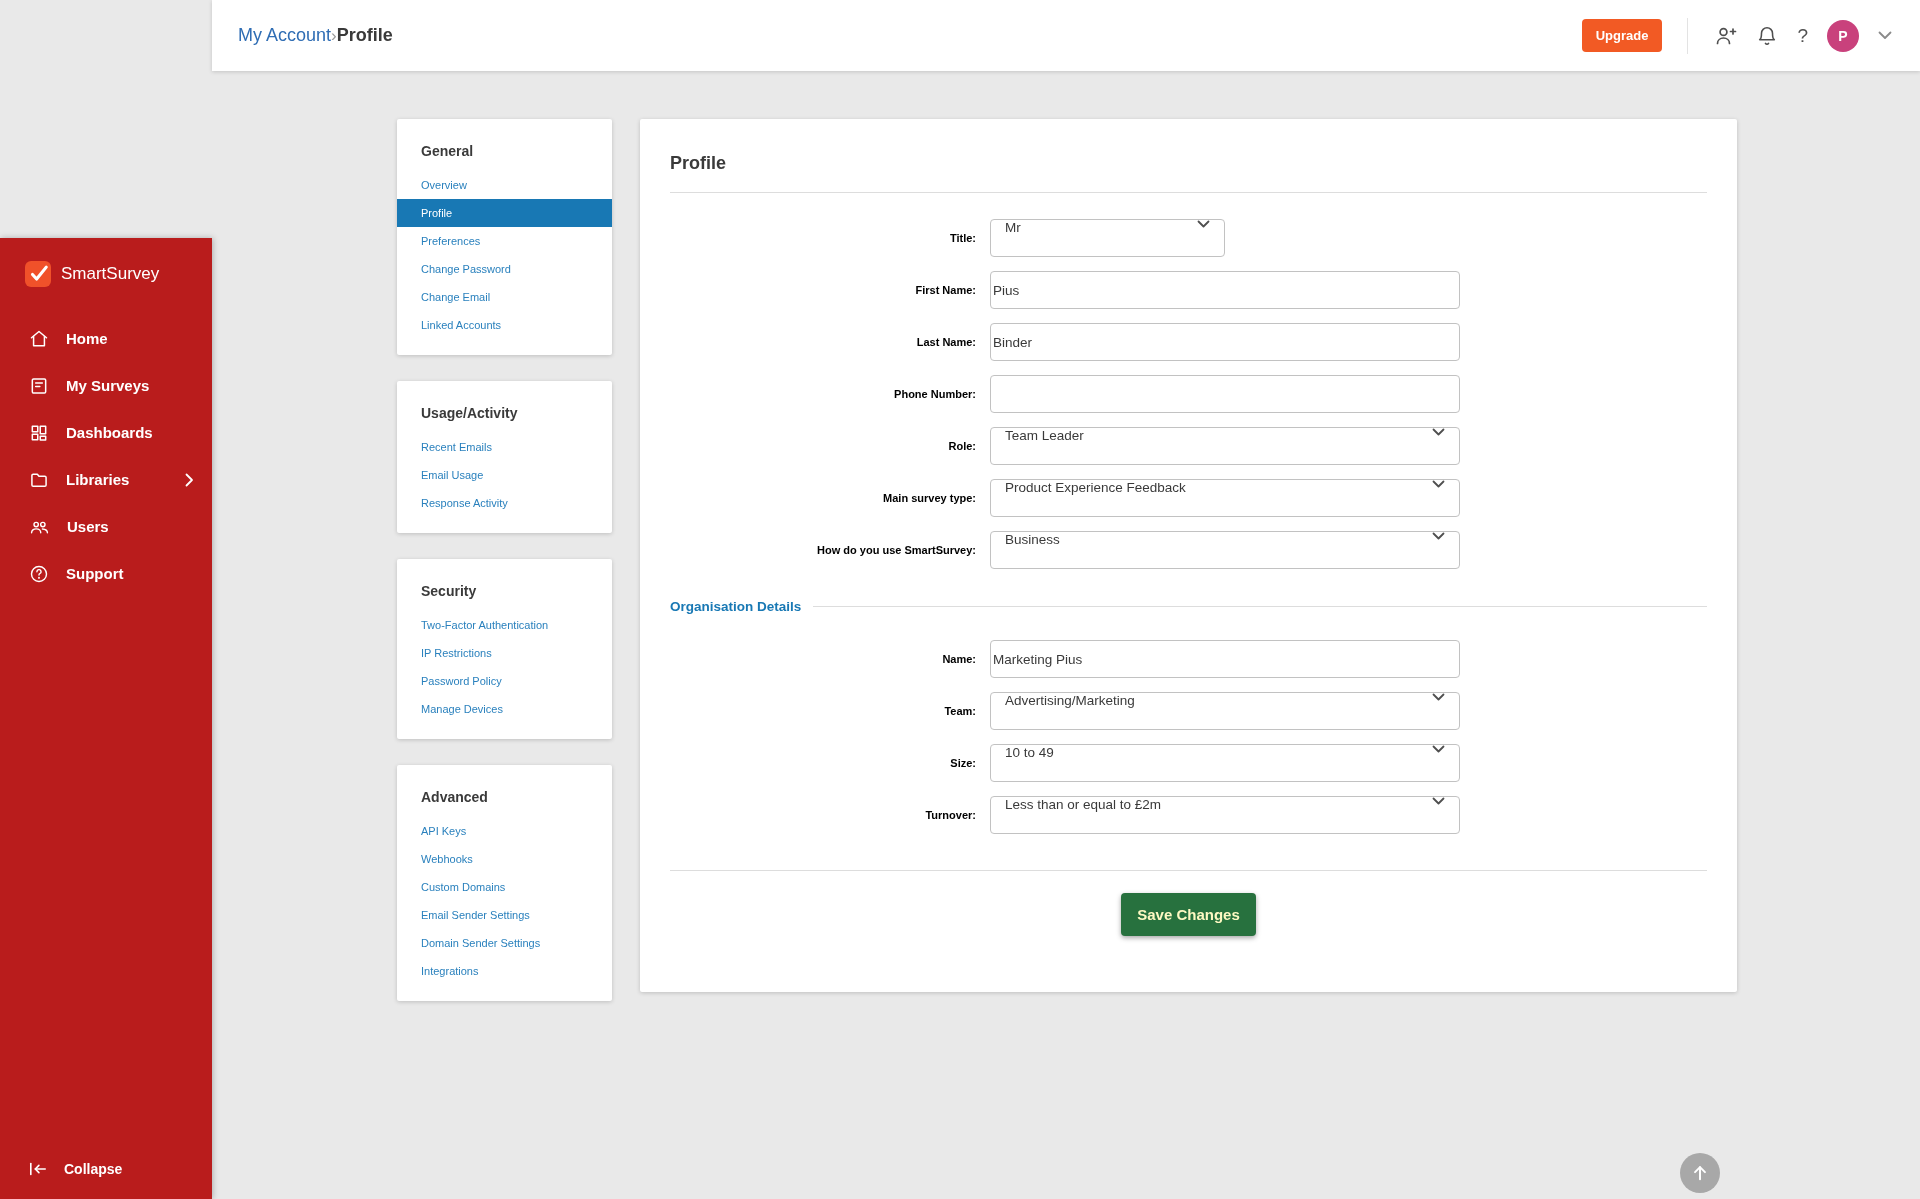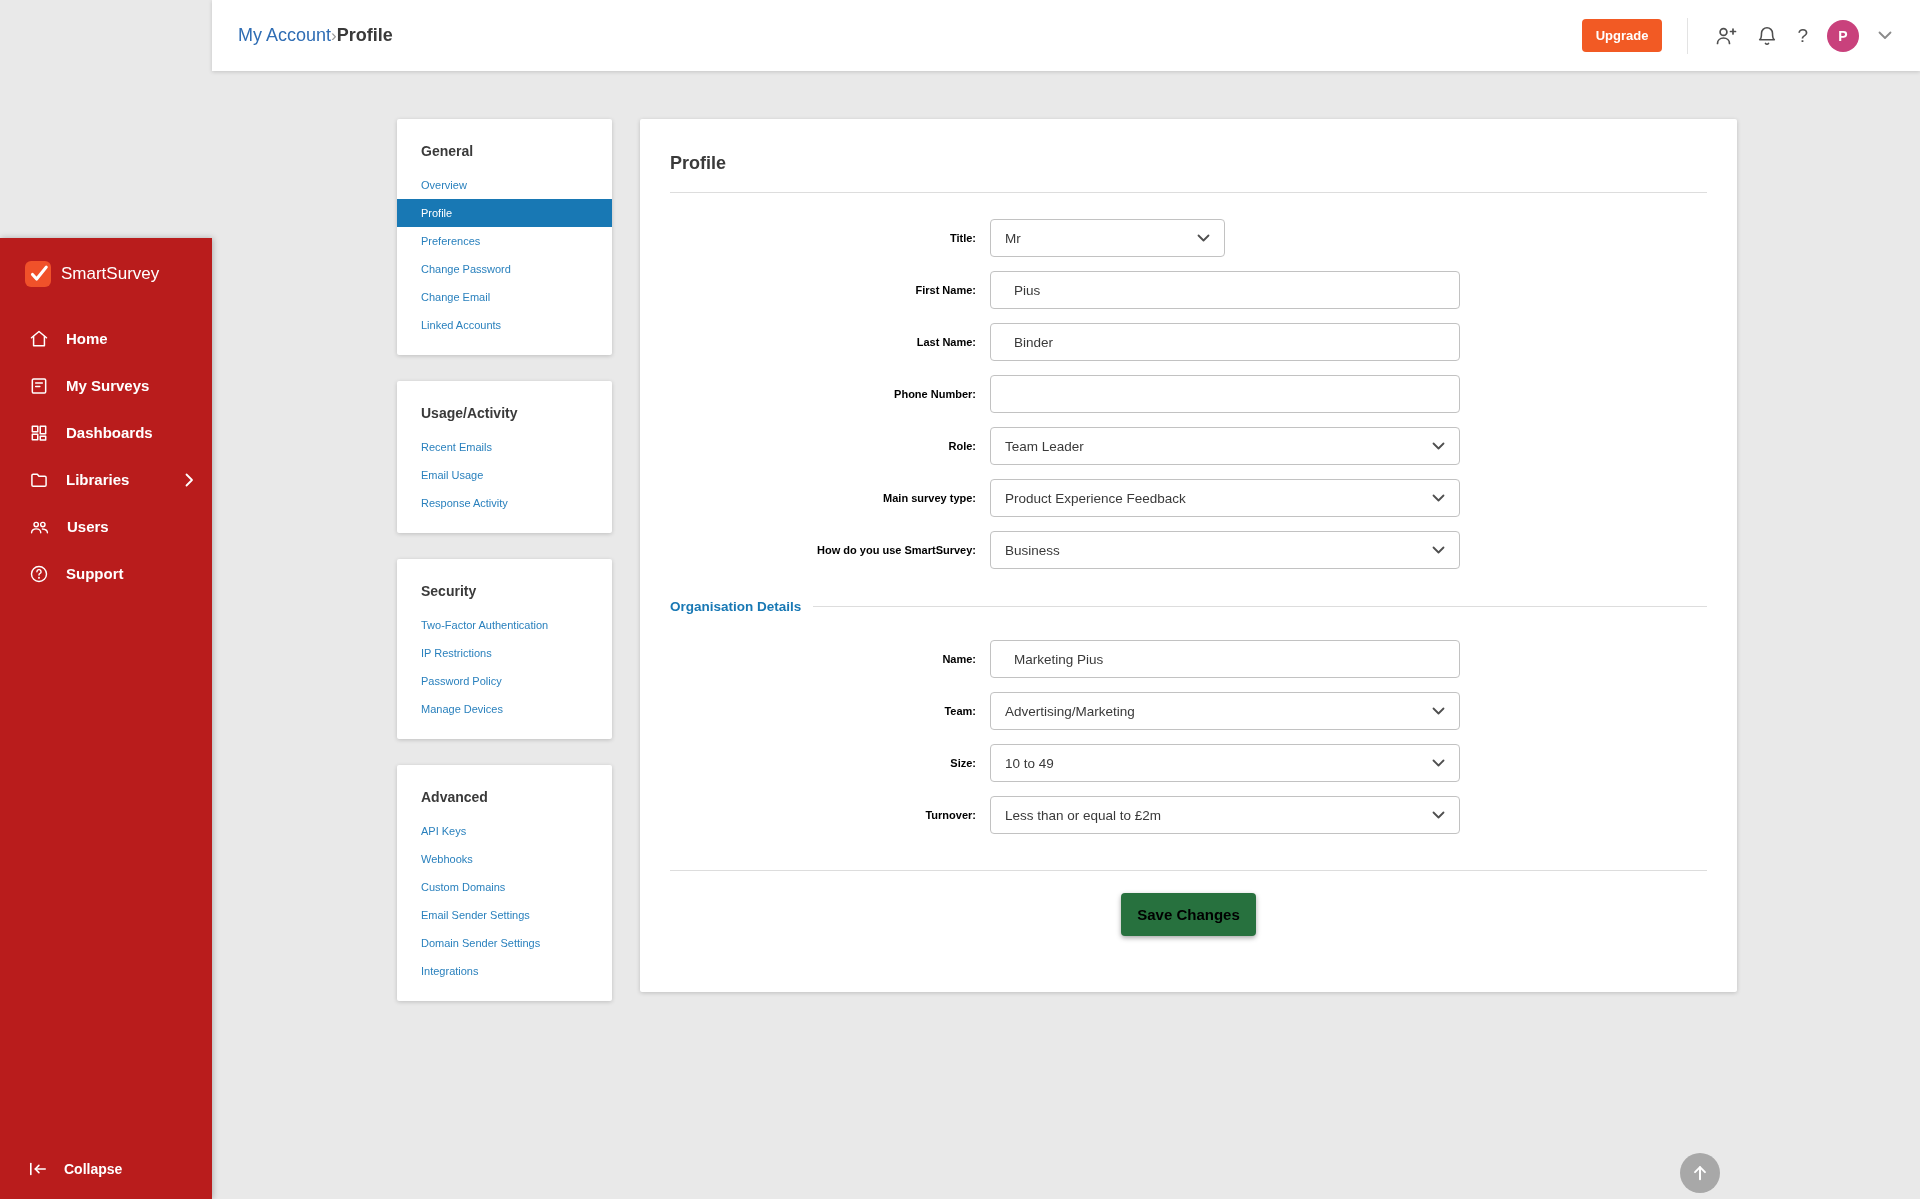--- a/index.html
+++ b/index.html
@@ -86,36 +86,36 @@
   .main-divider { border-top:1px solid #dddddd; margin-bottom:26px; }
   .form-row { display:flex; align-items:center; margin-bottom:14px; }
   .form-label {
     width:320px; text-align:right; padding-right:14px;
     font-size:11px; font-weight:700; color:#000000;
   }
   .control {
     height:38px; border:1px solid #c2c2c2; border-radius:4px; background:#fff;
     font-size:13.5px; color:#3a3a3a; font-family:inherit;
   }
-  input.control { width:470px; padding:0 23px; outline:none; }
+  input.control { width:470px; padding:0 2px; outline:none; }
   .select {
-    width:470px; display:flex; align-items:center; justify-content:space-between;
+    width:470px; display:flex; align-items:flex-start; justify-content:space-between;
     padding:0 14px; cursor:pointer;
   }
   .select.half { width:235px; }
   .select .chev { color:#4f4f4f; }
   .org-heading {
     display:flex; align-items:center; gap:12px;
     margin:30px 0 26px; color:#1878b4; font-size:13.5px; font-weight:700;
   }
   .org-line { flex:1; border-top:1px solid #dddddd; }
   .save-divider { border-top:1px solid #dddddd; margin-top:36px; }
   .save-row { display:flex; justify-content:center; padding:22px 0; }
   .save-btn {
-    background:#27713e; color:#000000; font-weight:700; font-size:15px;
+    background:#27713e; color:#fef9c3; font-weight:700; font-size:15px;
     padding:13px 16px; border-radius:4px; border:none; cursor:pointer;
     box-shadow:0 2px 5px rgba(0,0,0,.35); font-family:inherit;
   }
 
   
   .scroll-top {
     position:absolute; left:1680px; top:1153px; width:40px; height:40px;
     border-radius:50%; background:#a8a8a8; display:flex; align-items:center;
     justify-content:center; cursor:pointer; z-index:7;
   }

